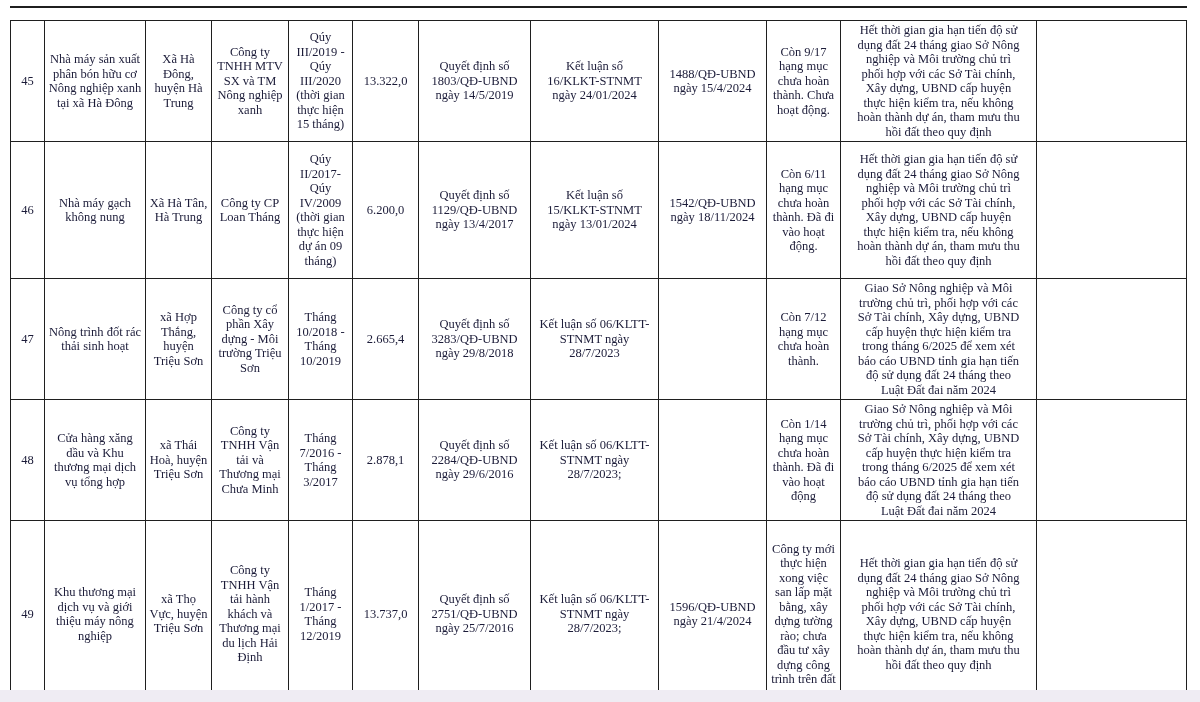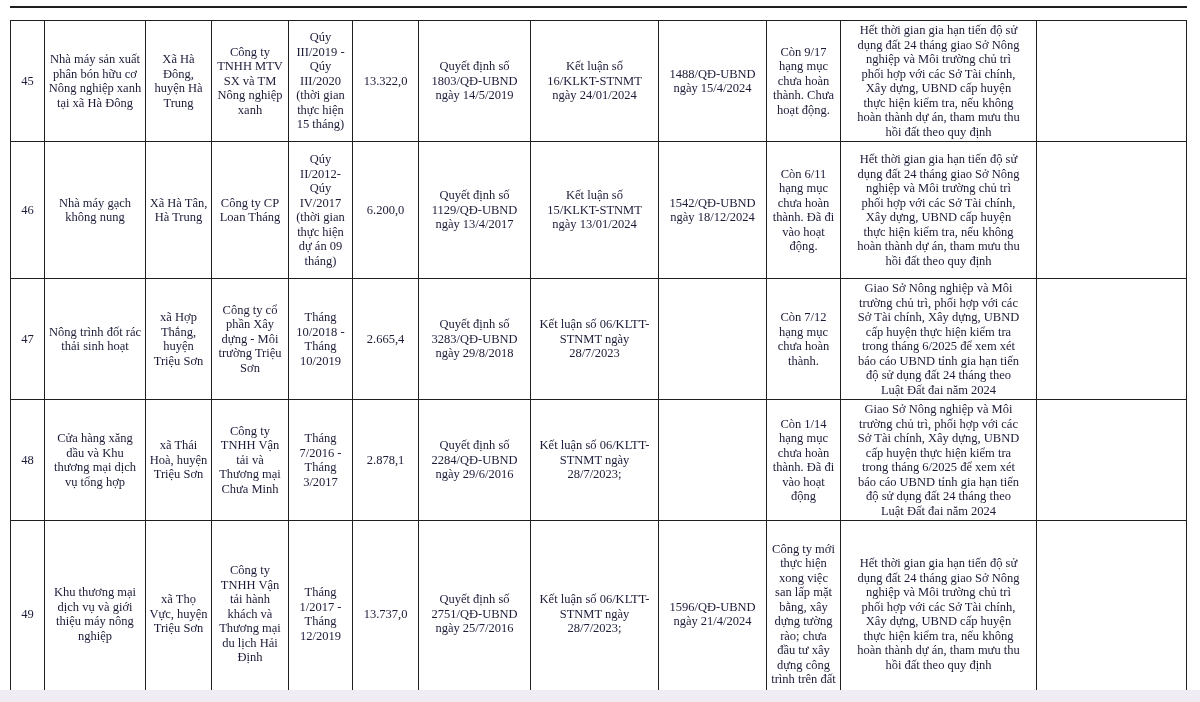--- a/index.html
+++ b/index.html
@@ -94,25 +94,25 @@
         <td class="col-extension">1488/QĐ-UBND ngày 15/4/2024</td>
         <td class="col-status">Còn 9/17 hạng mục chưa hoàn thành. Chưa hoạt động.</td>
         <td class="col-note">Hết thời gian gia hạn tiến độ sử dụng đất 24 tháng giao Sở Nông nghiệp và Môi trường chủ trì phối hợp với các Sở Tài chính, Xây dựng, UBND cấp huyện thực hiện kiểm tra, nếu không hoàn thành dự án, tham mưu thu hồi đất theo quy định</td>
         <td class="col-extra"></td>
       </tr>
       <tr>
         <td class="col-no">46</td>
         <td class="col-project">Nhà máy gạch không nung</td>
         <td class="col-location">Xã Hà Tân, Hà Trung</td>
         <td class="col-company">Công ty CP Loan Tháng</td>
-        <td class="col-period">Qúy II/2012- Qúy IV/2017 (thời gian thực hiện dự án 09 tháng)</td>
+        <td class="col-period">Qúy II/2017- Qúy IV/2009 (thời gian thực hiện dự án 09 tháng)</td>
         <td class="col-area">6.200,0</td>
         <td class="col-decision">Quyết định số 1129/QĐ-UBND ngày 13/4/2017</td>
         <td class="col-conclusion">Kết luận số 15/KLKT-STNMT ngày 13/01/2024</td>
-        <td class="col-extension">1542/QĐ-UBND ngày 18/12/2024</td>
+        <td class="col-extension">1542/QĐ-UBND ngày 18/11/2024</td>
         <td class="col-status">Còn 6/11 hạng mục chưa hoàn thành. Đã đi vào hoạt động.</td>
         <td class="col-note">Hết thời gian gia hạn tiến độ sử dụng đất 24 tháng giao Sở Nông nghiệp và Môi trường chủ trì phối hợp với các Sở Tài chính, Xây dựng, UBND cấp huyện thực hiện kiểm tra, nếu không hoàn thành dự án, tham mưu thu hồi đất theo quy định</td>
         <td class="col-extra"></td>
       </tr>
       <tr>
         <td class="col-no">47</td>
         <td class="col-project">Nông trình đốt rác thải sinh hoạt</td>
         <td class="col-location">xã Hợp Thắng, huyện Triệu Sơn</td>
         <td class="col-company">Công ty cổ phần Xây dựng - Môi trường Triệu Sơn</td>
         <td class="col-period">Tháng 10/2018 - Tháng 10/2019</td>

